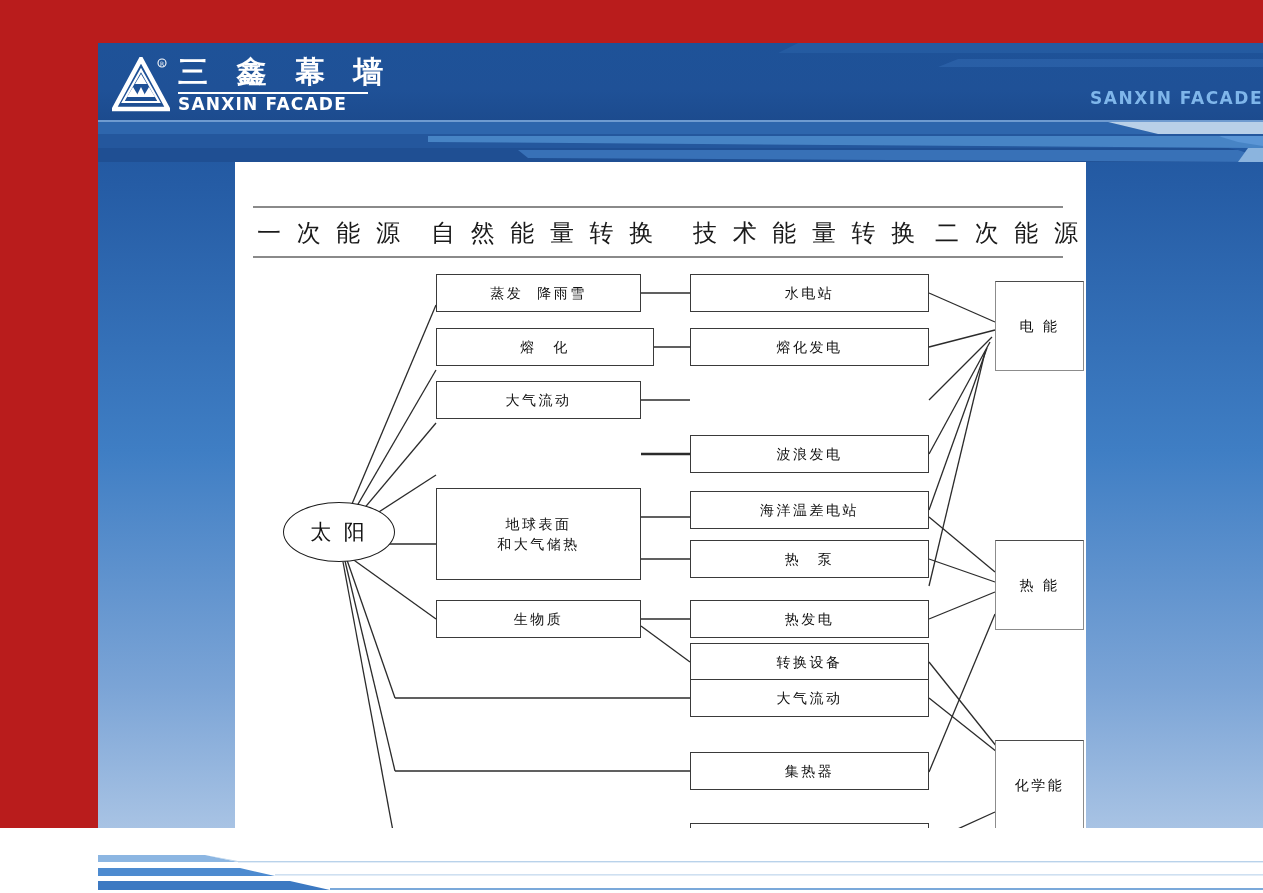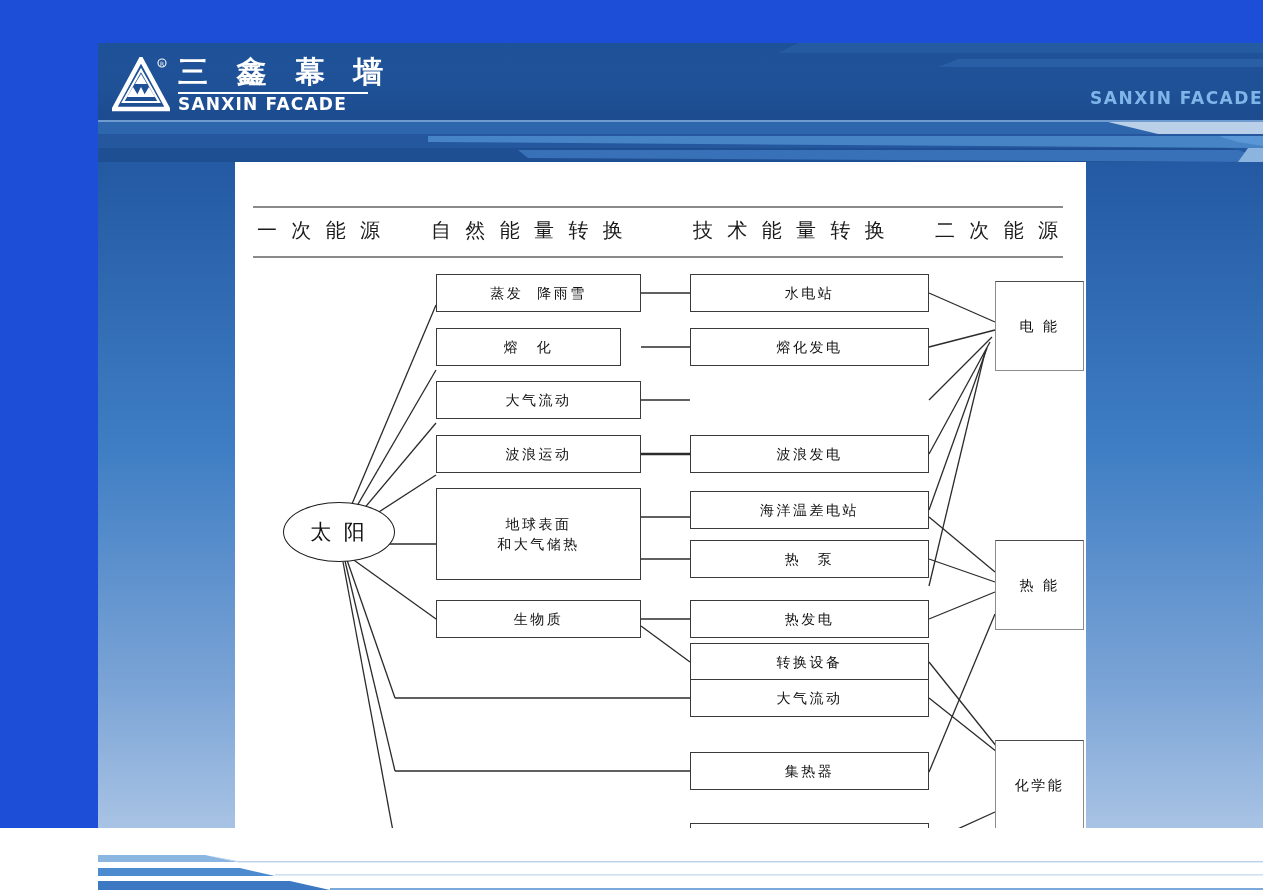--- a/index.html
+++ b/index.html
@@ -12,21 +12,21 @@
     height: 893px;
     font-family: "DejaVu Sans", "Liberation Sans", sans-serif;
     overflow: hidden;
   }
 
   #slide {
     position: absolute;
     left: 0; top: 0;
     width: 1263px;
     height: 893px;
-    background: #1d4ed8;
+    background: #b91c1c;
   }
 
   
   .blue-body {
     position: absolute;
     left: 98px;
     top: 43px;
     width: 1165px;
     height: 785px;
     background: linear-gradient(to bottom, #1b4f96 0%, #255ca5 18%, #3f7ec4 52%, #7ba4d6 82%, #a8c3e4 100%);
@@ -131,21 +131,21 @@
   .diagram {
     position: absolute;
     left: 0; top: 0;
     width: 851px;
     height: 666px;
   }
   .diagram svg { position:absolute; left:0; top:0; }
 
   .col-head {
     position: absolute;
-    font-size: 20px;
+    font-size: 24px;
     color: #1a1a1a;
     letter-spacing: 4px;
     white-space: nowrap;
     font-family: "DejaVu Sans", sans-serif;
   }
 
   .node {
     position: absolute;
     box-sizing: border-box;
     background: #ffffff;
@@ -291,23 +291,22 @@
       </svg>
 
       <div class="col-head" style="left:22px;  top:55px;">一 次 能 源</div>
       <div class="col-head" style="left:196px; top:55px;">自 然 能 量 转 换</div>
       <div class="col-head" style="left:458px; top:55px;">技 术 能 量 转 换</div>
       <div class="col-head" style="left:700px; top:55px;">二 次 能 源</div>
 
       <div class="sun" style="left:48px; top:340px; width:112px; height:60px;">太 阳</div>
 
       <div class="node dark" style="left:201px; top:112px; width:205px; height:38px;">蒸发  降雨雪</div>
-      <div class="node dark" style="left:201px; top:166px; width:185px; height:38px;">熔　化</div>
+      <div class="node dark" style="left:201px; top:166px; width:218px; height:38px;">熔　化</div>
       <div class="node dark" style="left:201px; top:219px; width:205px; height:38px;">大气流动</div>
-      <div class="node dark" style="left:201px; top:273px; width:205px; height:38px;">波浪运动</div>
       <div class="node dark two-line" style="left:201px; top:326px; width:205px; height:92px;">地球表面
 和大气储热</div>
       <div class="node dark" style="left:201px; top:438px; width:205px; height:38px;">生物质</div>
 
       <div class="node dark" style="left:455px; top:112px; width:239px; height:38px;">水电站</div>
       <div class="node dark" style="left:455px; top:166px; width:239px; height:38px;">熔化发电</div>
       <div class="node dark" style="left:455px; top:273px; width:239px; height:38px;">波浪发电</div>
       <div class="node dark" style="left:455px; top:329px; width:239px; height:38px;">海洋温差电站</div>
       <div class="node dark" style="left:455px; top:378px; width:239px; height:38px;">热　泵</div>
       <div class="node dark" style="left:455px; top:438px; width:239px; height:38px;">热发电</div>

